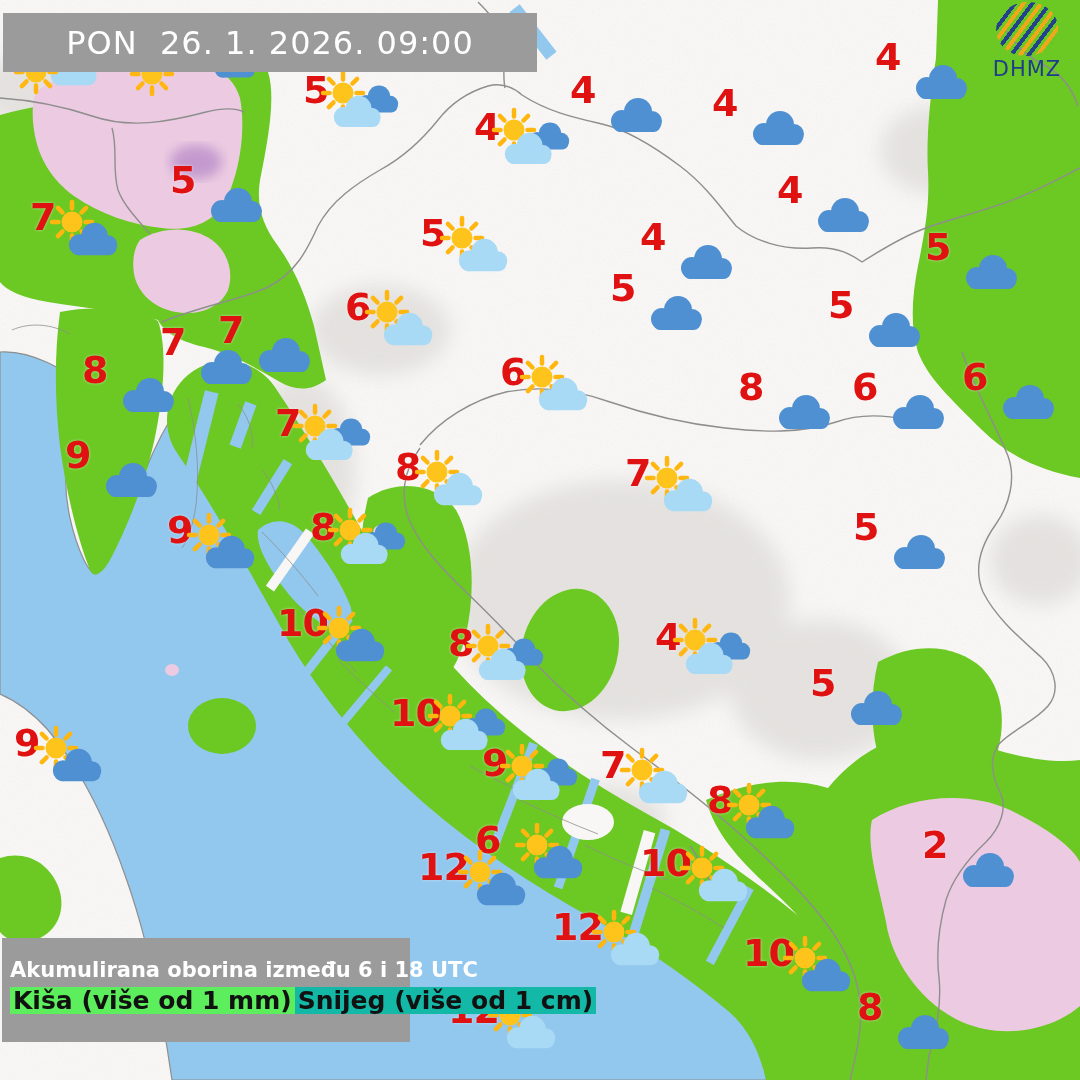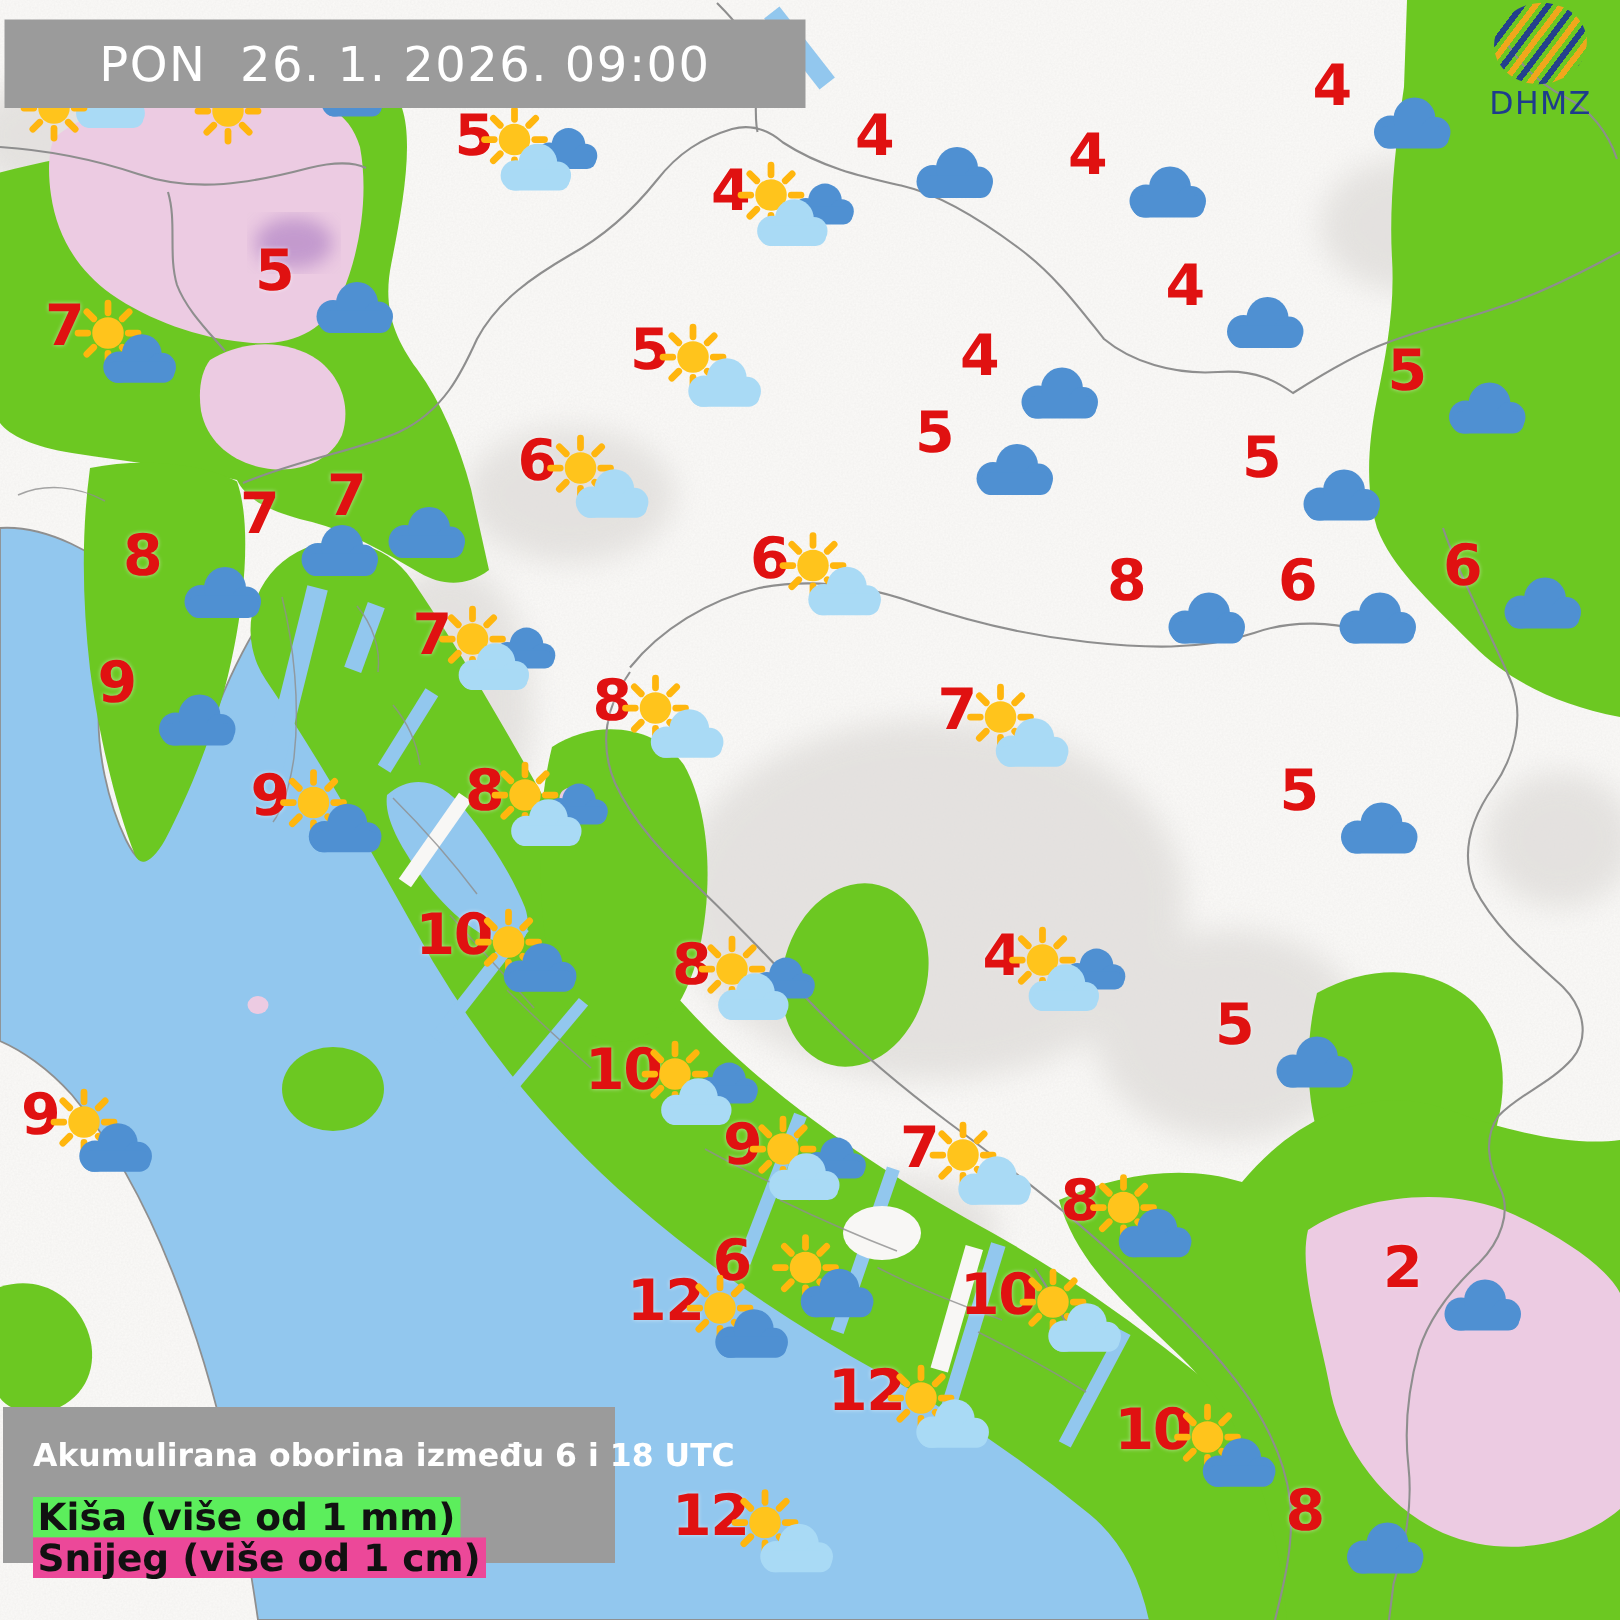--- a/index.html
+++ b/index.html
@@ -38,23 +38,23 @@
   .dhmz-logo{position:absolute;right:10px;top:2px;width:86px;height:80px;z-index:5;
       display:flex;flex-direction:column;align-items:center;}
   .logo-globe{width:62px;height:54px;border-radius:50%;
       background:repeating-linear-gradient(135deg,
         #24418c 0 4px, rgba(0,0,0,0) 4px 7px,
         #f0a71c 7px 11px, rgba(0,0,0,0) 11px 14px);
       transform:rotate(-8deg);}
   .logo-text{font-size:21px;font-weight:normal;color:var(--logo-navy);letter-spacing:1px;margin-top:1px;}
 
   .legend{position:absolute;left:2px;top:938px;width:408px;height:104px;
-      background:var(--panel-gray);z-index:5;padding:20px 8px 8px 20px;}
+      background:var(--panel-gray);z-index:5;padding:20px 8px 8px 8px;}
   .legend-title{color:#fff;font-weight:bold;font-size:21px;white-space:nowrap;}
-  .legend-items{margin-top:16px;display:flex;flex-direction:column;align-items:flex-start;}
+  .legend-items{margin-top:5px;display:flex;flex-direction:row;align-items:flex-start;}
   .legend-item{display:inline-block;font-weight:bold;font-size:25px;color:#111;
       line-height:1.08;padding:0 3px;white-space:nowrap;}
 </style>
 </head>
 <body>
 
 <div class="stage">
 
   <svg class="map-svg" width="1080" height="1080" viewBox="0 0 1080 1080">
     <defs>
@@ -1075,17 +1075,17 @@
 
   <div class="dhmz-logo">
     <div class="logo-globe"></div>
     <span class="logo-text">DHMZ</span>
   </div>
 
   <div class="legend">
     <div class="legend-title">Akumulirana oborina između 6 i 18 UTC</div>
     <div class="legend-items">
       <span class="legend-item" style="background-color: rgb(92, 238, 92);">Kiša (više od 1 mm)</span>
-      <span class="legend-item" style="background-color: #ec4899;">Snijeg (više od 1 cm)</span>
+      <span class="legend-item" style="background-color: #14b8a6;">Snijeg (više od 1 cm)</span>
     </div>
   </div>
 
 </div>
 
 </body></html>

